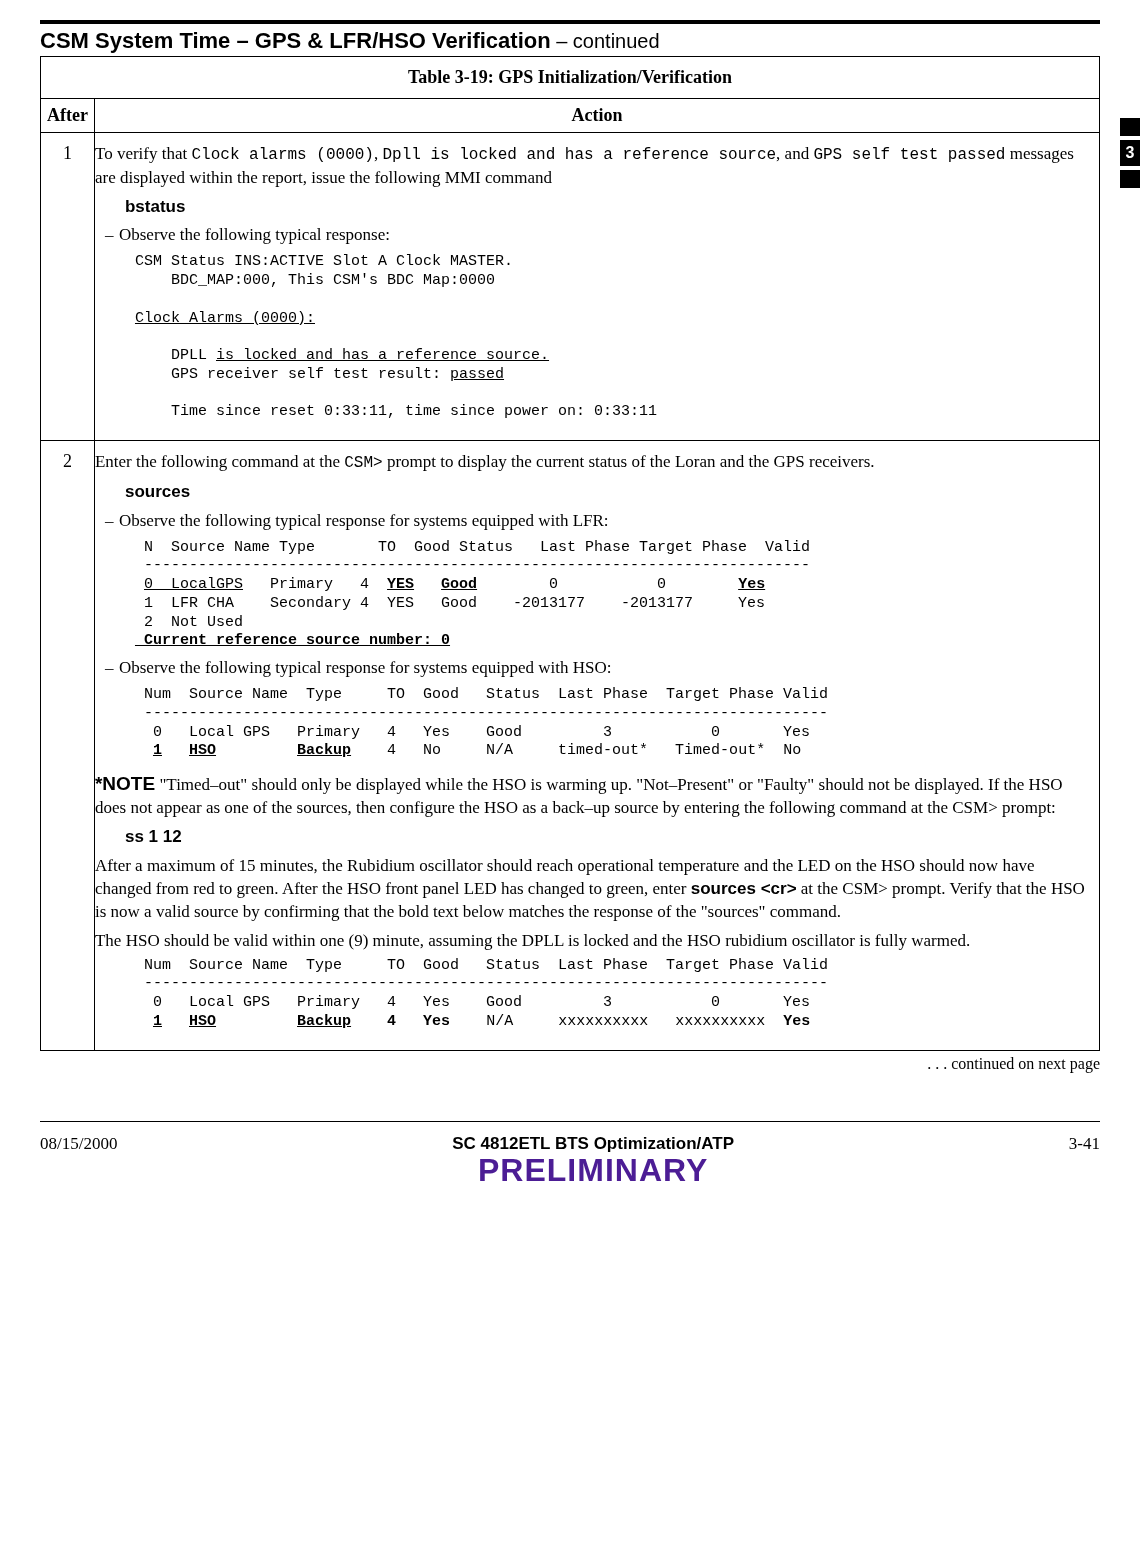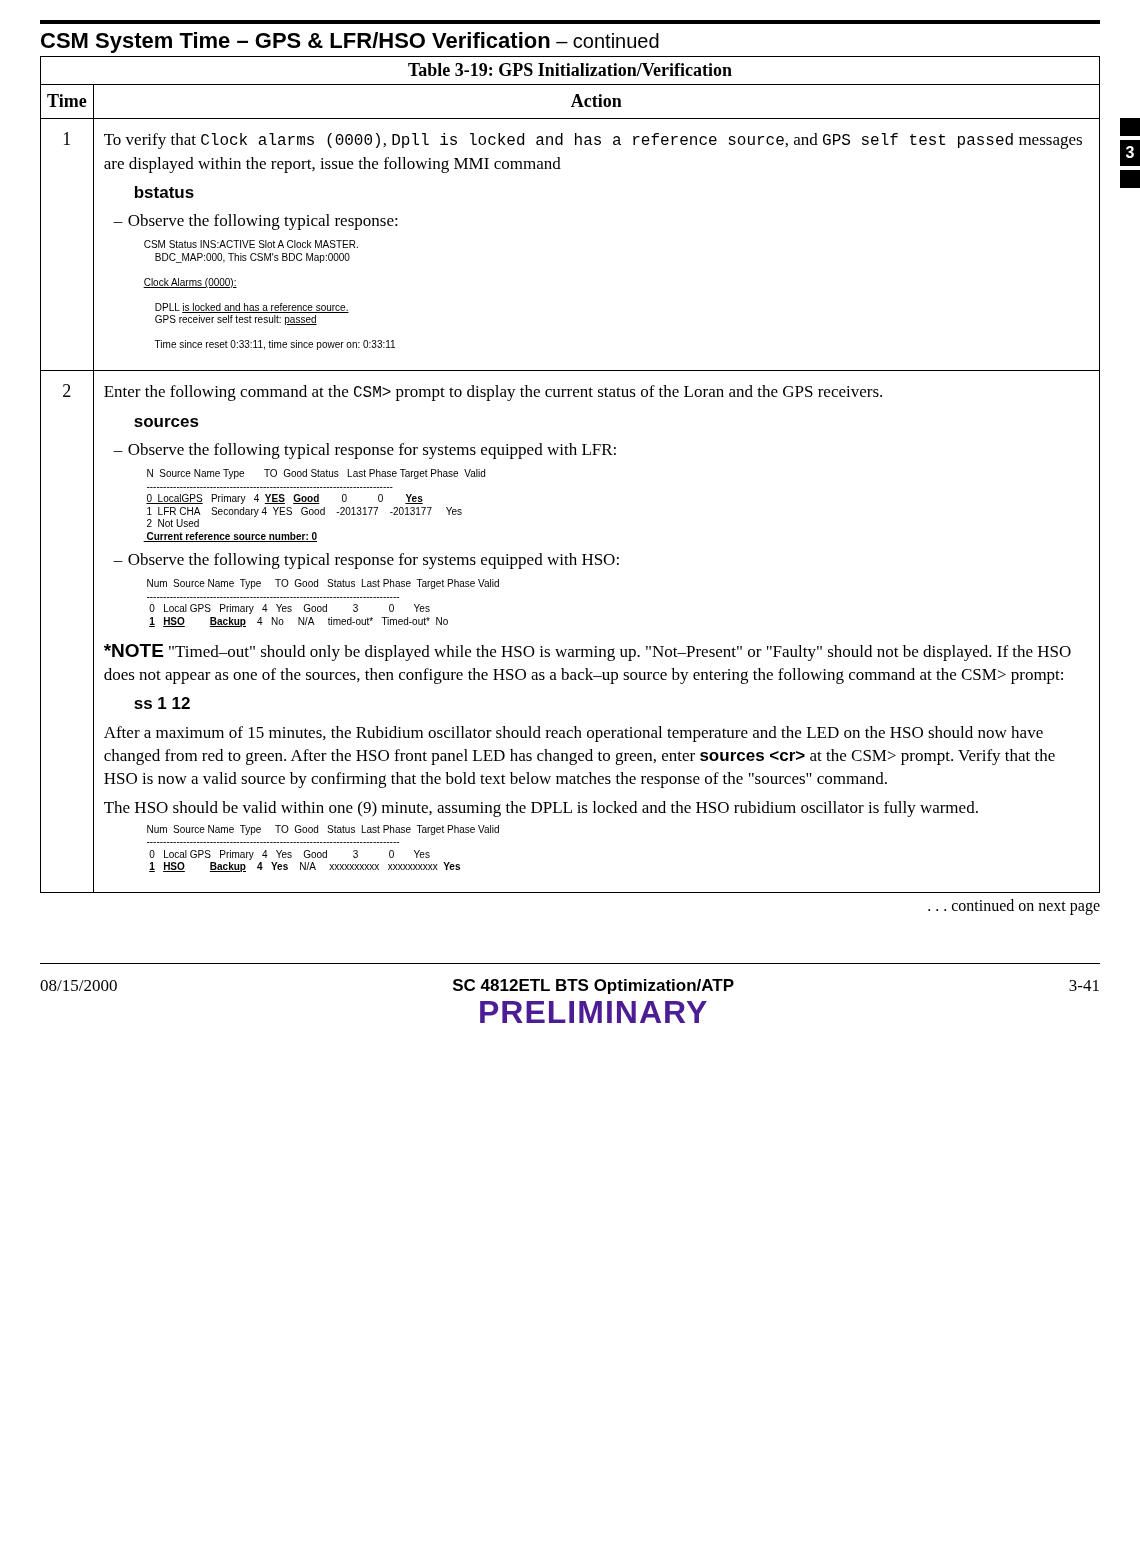--- a/index.html
+++ b/index.html
@@ -9,31 +9,31 @@
     font-family: "Times New Roman", Times, serif;
     color: #000;
     width: 1140px;
     padding: 20px 40px 20px 40px;
   }
   .top-rule { border-top: 4px solid #000; margin-bottom: 4px; }
   h1.page-title { font-family: Arial, Helvetica, sans-serif; font-weight: bold; font-size: 22px; margin: 4px 0 2px 0; }
   h1.page-title .cont { font-weight: normal; font-size: 20px; }
   .outer-table { border: 1.5px solid #000; width: 100%; border-collapse: collapse; }
   .outer-table th, .outer-table td { border: 1.5px solid #000; }
-  .tbl-caption { text-align: center; padding: 3px; font-size: 18px; }
+  .tbl-caption { text-align: center; padding: 10px; font-size: 18px; }
   .tbl-caption b { font-weight: bold; }
   .col-step { width: 48px; text-align: center; font-weight: bold; padding: 6px; font-size: 18px; }
   .col-action-hdr { text-align: center; font-weight: bold; padding: 0; font-size: 18px; }
   td.step-num { text-align: center; vertical-align: top; padding: 10px 4px; font-size: 18px; }
-  td.action { padding: 10px 14px 14px 10px; font-size: 17px; line-height: 1.35; }
+  td.action { padding: 10px 14px 14px 0; font-size: 17px; line-height: 1.35; }
   .mono { font-family: "Courier New", Courier, monospace; font-size: 16px; }
   .cmd { font-family: Arial, Helvetica, sans-serif; font-weight: bold; margin: 6px 0 6px 30px; }
   .bullet { margin: 6px 0 6px 10px; }
   .bullet .dash { display: inline-block; width: 14px; }
-  pre.block { margin: 4px 0 4px 40px; font-family: Liberation Sans, sans-serif; font-size: 10px; line-height: 1.25; white-space: pre; }
+  pre.block { margin: 4px 0 4px 40px; font-family: Liberation Mono, monospace; font-size: 15px; line-height: 1.25; white-space: pre; }
   .u { text-decoration: underline; }
   .b { font-weight: bold; }
   .note-lead { font-family: Arial, Helvetica, sans-serif; font-weight: bold; font-size: 19px; }
   .cont-note { text-align: right; font-size: 16px; margin-top: 4px; }
   .footer { margin-top: 48px; border-top: 1px solid #000; padding-top: 12px; display: flex; justify-content: space-between; align-items: flex-start; font-size: 17px; }
   .footer .center { text-align: center; flex: 1; font-family: Arial, Helvetica, sans-serif; font-weight: bold; position: relative; }
   .prelim { font-family: Arial, Helvetica, sans-serif; font-weight: 900; font-size: 32px; color: #4c1d95; letter-spacing: 1px; margin-top: -2px; }
   .side-tab { position: absolute; right: 0; top: 118px; }
   .side-tab .blk { width: 20px; height: 18px; background: #000; margin-bottom: 4px; }
   .side-tab .num { width: 20px; height: 26px; background: #000; color: #fff; font-family: Arial, Helvetica, sans-serif; font-weight: bold; text-align: center; line-height: 26px; margin-bottom: 4px; }
@@ -53,21 +53,21 @@
 </div>
 
 <table class="outer-table">
   <tbody>
       <tr>
     <th colspan="2" class="tbl-caption">
       <b>Table 3-19:</b><span> GPS Initialization/Verification</span>
     </th>
   </tr>
   <tr>
-    <th class="col-step">Time</th>
+    <th class="col-step">After</th>
     <th class="col-action-hdr">Action</th>
   </tr>
 
   <tr>
     <td class="step-num">1</td>
     <td class="action">
       <div>
         <span>To verify that </span><span class="mono">Clock alarms (0000)</span><span>, </span><span class="mono">Dpll is locked and has a reference source</span><span>, and </span><span class="mono">GPS self test passed</span><span> messages are displayed within the report,  issue the following MMI command</span>
       </div>
       <div class="cmd">bstatus</div>

